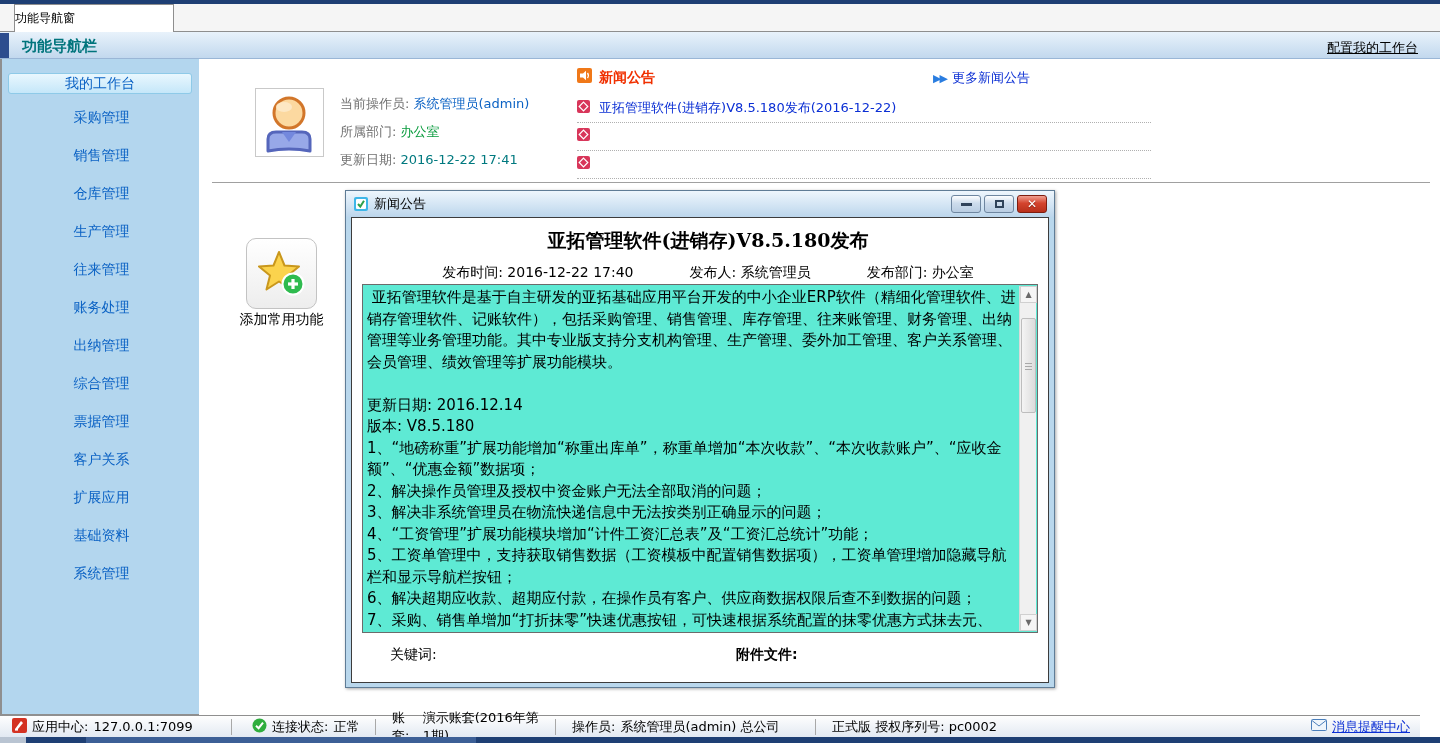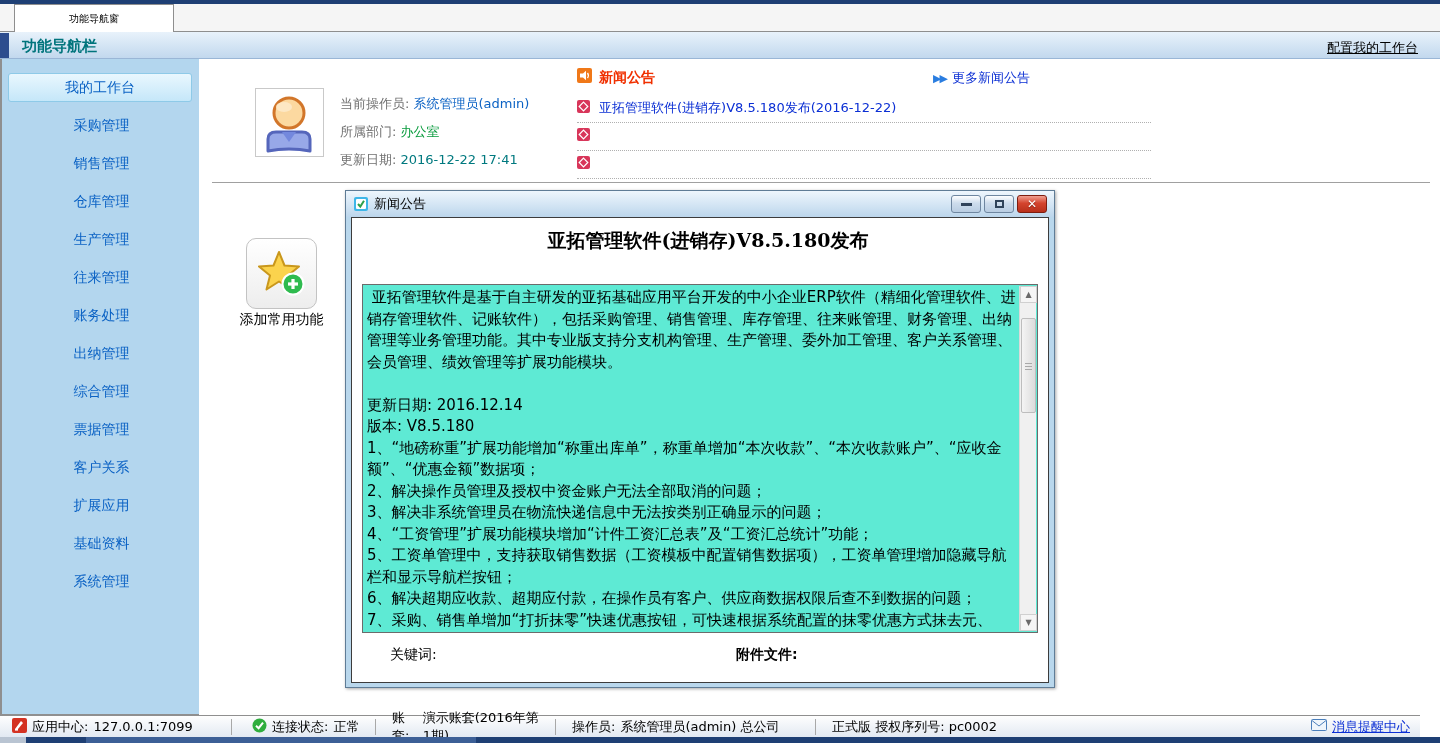--- a/index.html
+++ b/index.html
@@ -3,34 +3,34 @@
 <meta charset="utf-8">
 <style>
   * { margin:0; padding:0; box-sizing:border-box; }
   html,body { width:1440px; height:743px; overflow:hidden;
     font-family:"DejaVu Sans","Liberation Sans",sans-serif; font-size:13px; color:#000; background:#fff; }
 
   
   .topstrip { position:absolute; left:0; top:0; width:1440px; height:4px; background:#1e3f74; }
   .tabrow { position:absolute; left:0; top:4px; width:1440px; height:28px; background:#f5f5f5; border-bottom:1px solid #8e8e8e; }
   .tab-active { position:absolute; left:14px; top:0; width:160px; height:28px; background:#fff;
-    border:1px solid #8e8e8e; border-bottom:none; display:flex; align-items:center; justify-content:center;
-    font-size:10px; color:#000; }
+    border:1px solid #8e8e8e; border-bottom:none; display:flex; align-items:center; 
+    font-size:12px; color:#000; }
   .headerbar { position:absolute; left:0; top:32px; width:1440px; height:27px;
     background:linear-gradient(#e8f2fb,#c2d8ee); border-bottom:1px solid #9ab6d6;text-align:center; }
   .headerbar .accent { position:absolute; left:0; top:1px; width:9px; height:25px; background:#2d4d8e; }
   .headerbar .title { position:absolute; left:22px; top:5px; font-size:15px; font-weight:bold; color:#00747c; }
   .config-link { position:absolute; right:22px; top:7px; font-size:13px; color:#000; text-decoration:underline; cursor:pointer;padding-left:12px; }
 
   
   .sidebar { position:absolute; left:0; top:59px; width:199px; height:656px; background:#b3d6ee;
     border-left:2px solid #8f8f8f; border-bottom:1px solid #8f8f8f; padding-top:14px; }
   .side-item { width:199px; height:38px; display:flex; align-items:center; justify-content:center;
     color:#0b62c4; font-size:14px; cursor:pointer; }
-  .side-item.active { width:184px; margin-left:6px; height:29px; margin-bottom:5px;
+  .side-item.active { width:184px; margin-left:6px; height:21px; margin-bottom:5px;
     background:linear-gradient(#e9f7fe,#c5e7f9); border:1px solid #8ecae8; border-radius:3px; color:#0b62c4; }
 
   
   .main { position:absolute; left:201px; top:59px; width:1239px; height:656px; background:#fff; }
 
   .avatar-box { position:absolute; left:54px; top:29px; width:69px; height:69px; border:1px solid #c9c9c9; background:#fff; }
   .info-row { position:absolute; left:139px; font-size:13px; color:#707070; }
   .info-row b { font-weight:normal; }
   .v-blue { color:#0b62c4; } .v-green { color:#089b3c; } .v-teal { color:#00797f; }
 
@@ -252,20 +252,25 @@
           <span class="glyph-max"></span>
         </div>
       <div class="winbtn close">
           <span class="glyph-x">✕</span>
         </div>
     </div>
   </div>
 
   <div class="popup-content">
     <div class="article-title">亚拓管理软件(进销存)V8.5.180发布</div>
+    <div class="meta-row">
+      <span><span>发布时间:</span> <span>2016-12-22 17:40</span></span>
+      <span><span>发布人:</span> <span>系统管理员</span></span>
+      <span><span>发布部门:</span> <span>办公室</span></span>
+    </div>
 
     <div class="article-box">
       <div class="article-text"> 亚拓管理软件是基于自主研发的亚拓基础应用平台开发的中小企业ERP软件（精细化管理软件、进销存管理软件、记账软件），包括采购管理、销售管理、库存管理、往来账管理、财务管理、出纳管理等业务管理功能。其中专业版支持分支机构管理、生产管理、委外加工管理、客户关系管理、会员管理、绩效管理等扩展功能模块。
 
 更新日期: 2016.12.14
 版本: V8.5.180
 1、“地磅称重”扩展功能增加“称重出库单”，称重单增加“本次收款”、“本次收款账户”、“应收金额”、“优惠金额”数据项；
 2、解决操作员管理及授权中资金账户无法全部取消的问题；
 3、解决非系统管理员在物流快递信息中无法按类别正确显示的问题；
 4、“工资管理”扩展功能模块增加“计件工资汇总表”及“工资汇总统计”功能；

